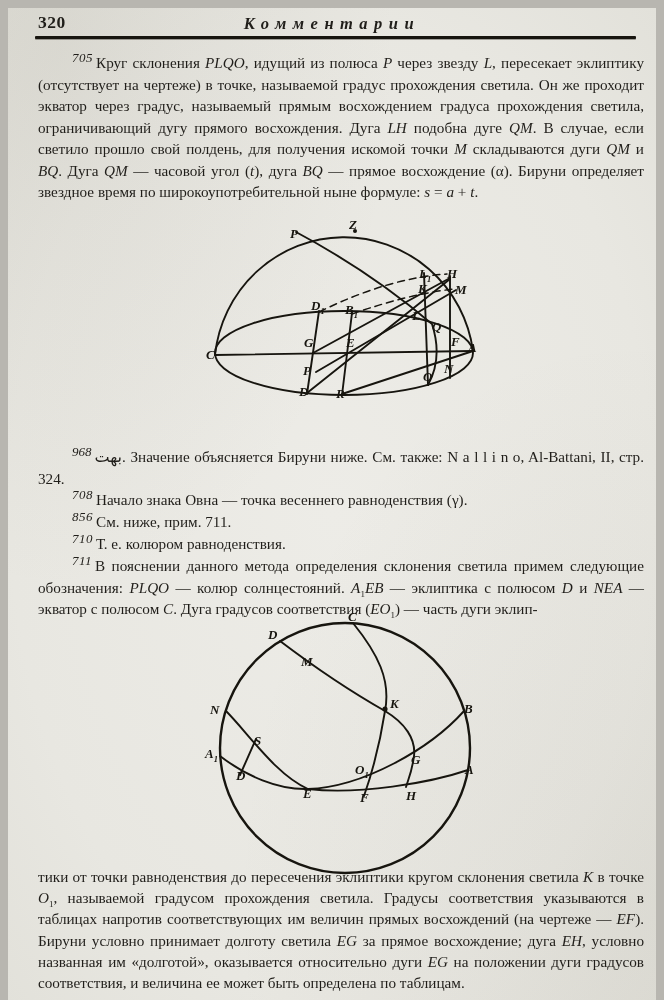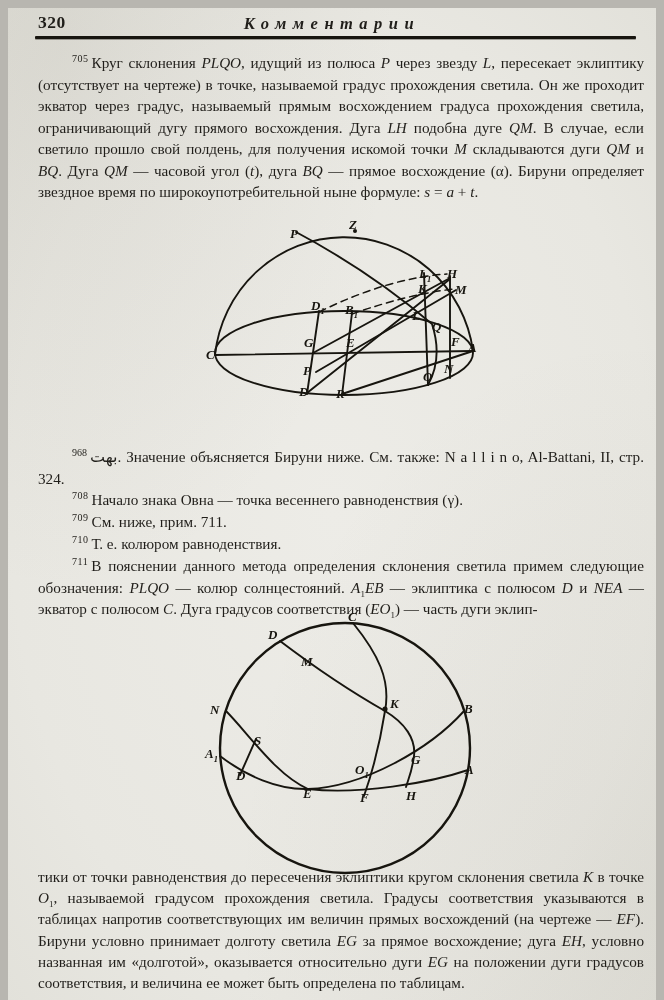--- a/index.html
+++ b/index.html
@@ -19,21 +19,21 @@
   .running-title{
     position:absolute;left:60px;right:60px;top:6px;text-align:center;
     font-style:italic;font-weight:700;font-size:16.5px;letter-spacing:6.5px;
   }
   .head-rule{position:absolute;left:27px;right:20px;top:28px;height:3px;background:#17150f;border-radius:1px;box-shadow:0 1px 0 rgba(23,21,15,.35);}
   .para{
     position:absolute;left:30px;width:606px;margin:0;
     font-size:15.2px;line-height:21.5px;text-align:justify;
   }
   .indent{text-indent:34px;}
-  .para sup{font-size:10px;line-height:0;vertical-align:super;margin-right:3px;letter-spacing:.5px;}
+  .para sup{font-size:13px;line-height:0;vertical-align:super;margin-right:3px;letter-spacing:.5px;font-style:italic;}
   .para i{font-family:"Liberation Serif",serif;}
   .para sub{font-size:9px;line-height:0;vertical-align:sub;}
   .ar{font-family:"DejaVu Sans",sans-serif;font-size:16px;line-height:0;}
   .fig{position:absolute;}
   .fig path,.fig line,.fig ellipse,.fig circle{stroke:#17150f;fill:none;stroke-width:1.9;stroke-linecap:round;}
   .fig circle.outer{stroke-width:2.4;}
   .fig .dash{stroke-dasharray:7 5;stroke-width:1.5;}
   .fig .dot{fill:#17150f;stroke:none;}
   .flbl{font:italic 600 13px "Liberation Serif", serif;fill:#17150f;stroke:none;}
   .flbl tspan{font-size:8.5px;}
@@ -87,21 +87,21 @@
         <text x="133" y="186" class="flbl">D</text>
         <text x="170" y="188" class="flbl">R</text>
       </g>
   </svg>
 
 
   <p class="para indent" style="top:438px;"><sup>968</sup><span><span class="ar">بهت</span>. Значение объясняется Бируни ниже. См. также: N a l l i n o, Al-Battani, II, стр. 324.</span></p>
 
   <p class="para indent" style="top:481px;"><sup>708</sup><span>Начало знака Овна — точка весеннего равноденствия (γ).</span></p>
 
-  <p class="para indent" style="top:503px;"><sup>709</sup><span>См. ниже, прим. 711.</span></p>
+  <p class="para indent" style="top:503px;"><sup>856</sup><span>См. ниже, прим. 711.</span></p>
 
   <p class="para indent" style="top:525px;"><sup>710</sup><span>Т. е. колюром равноденствия.</span></p>
 
   <p class="para indent" style="top:547px;"><sup>711</sup><span>В пояснении данного метода определения склонения светила примем следующие обозначения: <i>PLQO</i> — колюр солнцестояний. <i>A</i><sub>1</sub><i>EB</i> — эклиптика с полюсом <i>D</i> и <i>NEA</i> — экватор с полюсом <i>C</i>. Дуга градусов соответствия (<i>EO</i><sub>1</sub>) — часть дуги эклип-</span></p>
 
   <svg class="fig" style="left:170px;top:600px;" width="340" height="268" viewBox="0 0 340 268">
     <circle class="outer" cx="167" cy="140" r="125"></circle>
     <path d="M48,103 C70,125 98,167 130,181 C180,187 252,175 290,162"></path>
     <path d="M42,148 C68,168 100,182 130,181 C185,179 252,141 286,103"></path>
     <path d="M175,15 C200,46 213,72 207,103 C202,135 193,168 186,188"></path>

